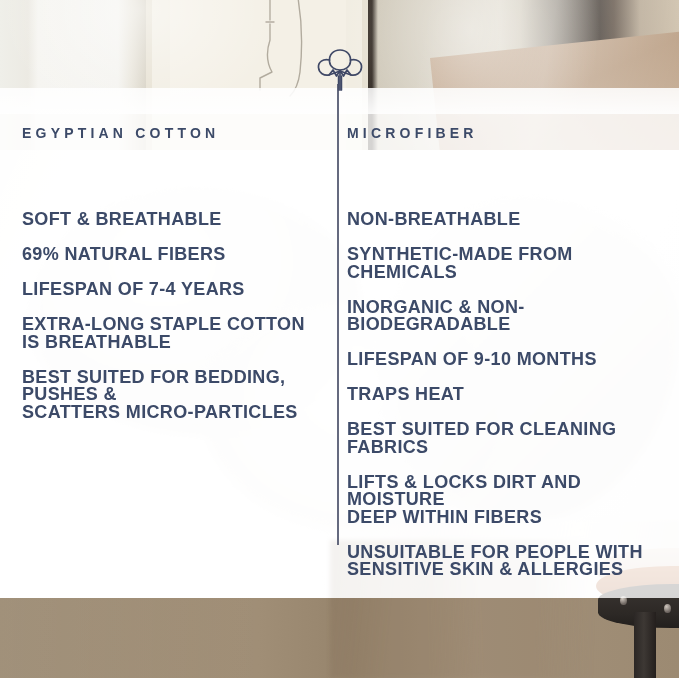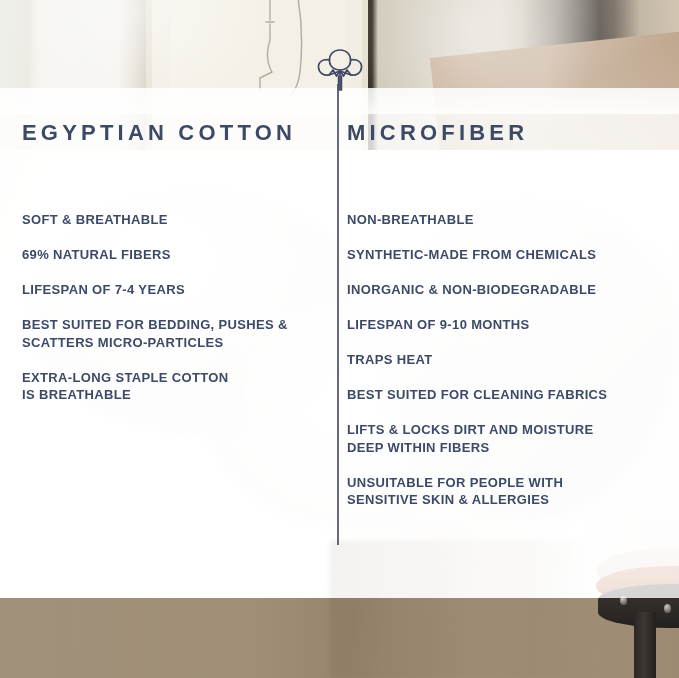--- a/index.html
+++ b/index.html
@@ -219,40 +219,40 @@
   
   .col {
     position: absolute;
     top: 120px;
   }
   .col-left  { left: 22px;  width: 300px; }
   .col-right { left: 347px; width: 300px; }
 
   .col-title {
     color: #3c4a68;
-    font-size: 22px;
+    font-size: 14px;
     font-weight: 600;
     letter-spacing: 4.2px;
     line-height: 26px;
     margin: 0 0 0 0;
     white-space: nowrap;
   }
 
   .feature-list {
     list-style: none;
     margin: 0;
     padding: 0;
     position: absolute;
     top: 91px;
     left: 0;
     width: 320px;
   }
   .feature-item {
     color: #3c4a68;
-    font-size: 13px;
+    font-size: 18px;
     font-weight: 600;
     letter-spacing: 0.35px;
     line-height: 17.5px;
     margin-bottom: 17.5px;
     white-space: pre-line;
   }
 </style>
 </head>
 <body>
 
@@ -300,24 +300,24 @@
   </svg>
 
   <div class="divider"></div>
 
   <div class="col col-left">
     <h2 class="col-title">EGYPTIAN COTTON</h2>
     <ul class="feature-list">
       <li class="feature-item">SOFT &amp; BREATHABLE</li>
       <li class="feature-item">69% NATURAL FIBERS</li>
       <li class="feature-item">LIFESPAN OF 7-4 YEARS</li>
+      <li class="feature-item">EXTRA-LONG STAPLE COTTON
+IS BREATHABLE</li>
       <li class="feature-item">BEST SUITED FOR BEDDING, PUSHES &amp;
 SCATTERS MICRO-PARTICLES</li>
-      <li class="feature-item">EXTRA-LONG STAPLE COTTON
-IS BREATHABLE</li>
     </ul>
   </div>
 
   <div class="col col-right">
     <h2 class="col-title">MICROFIBER</h2>
     <ul class="feature-list">
       <li class="feature-item">NON-BREATHABLE</li>
       <li class="feature-item">SYNTHETIC-MADE FROM CHEMICALS</li>
       <li class="feature-item">INORGANIC &amp; NON-BIODEGRADABLE</li>
       <li class="feature-item">LIFESPAN OF 9-10 MONTHS</li>

